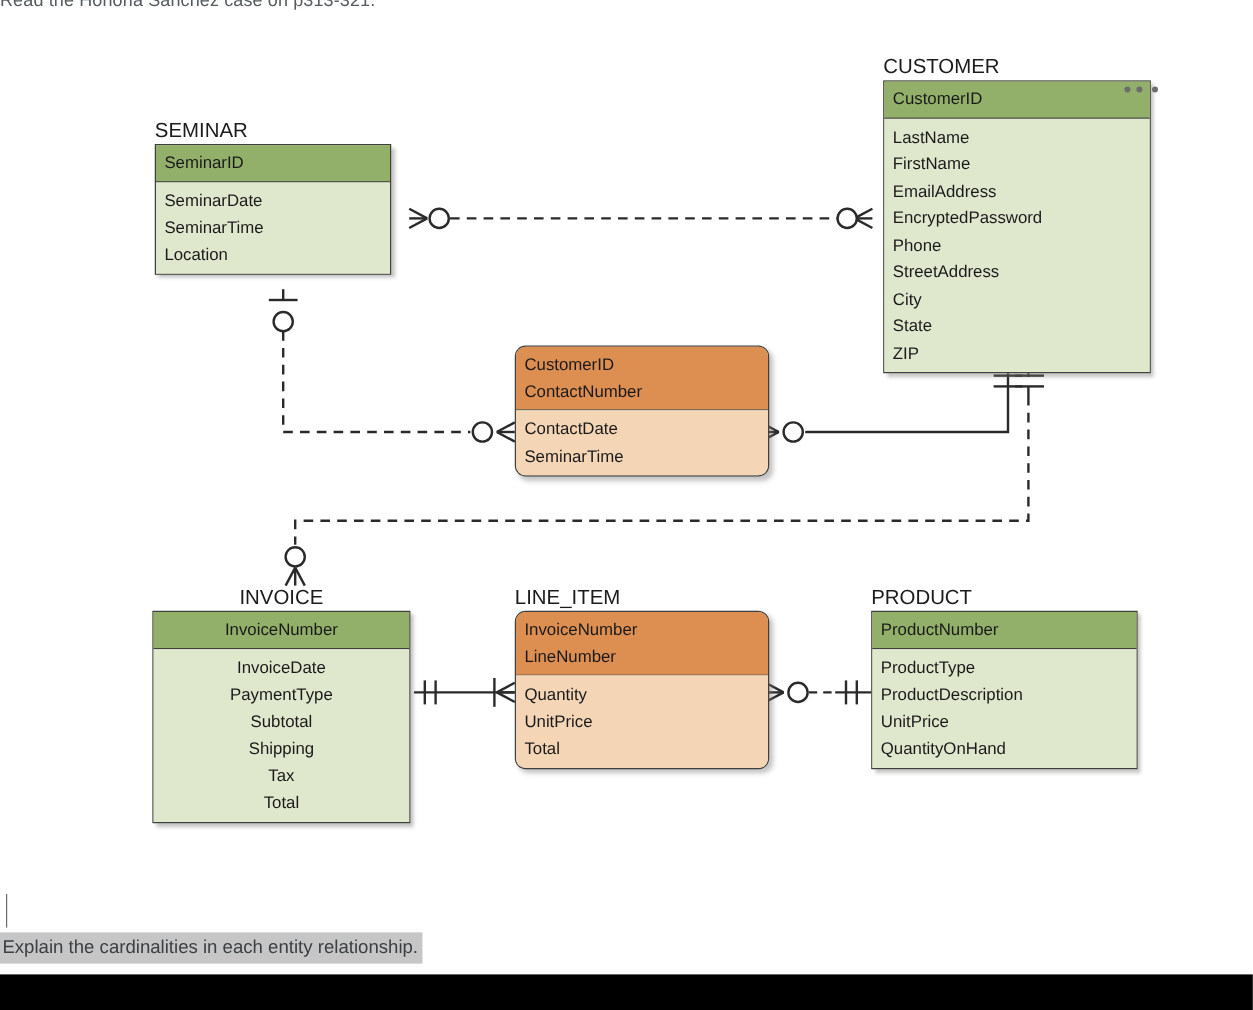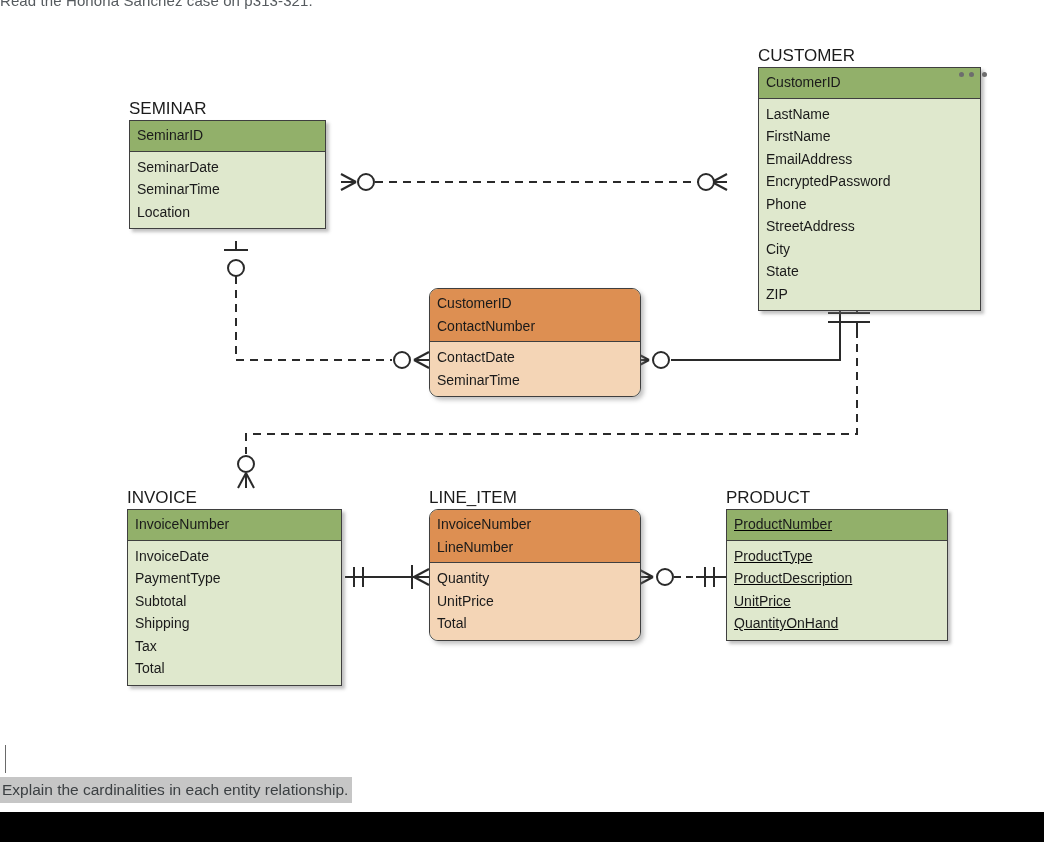--- a/index.html
+++ b/index.html
@@ -215,21 +215,21 @@
         <div class="field">SeminarID</div>
       </div>
       <div class="attr-section">
         <div class="field">SeminarDate</div>
         <div class="field">SeminarTime</div>
         <div class="field">Location</div>
       </div>
     </div>
   </div>
 
-  <div class="entity" style="left:758px; top:24px;">
+  <div class="entity" style="left:736px; top:24px;">
     <div class="entity-title">CUSTOMER</div>
     <div class="entity-box green" style="width:223px; position:relative;">
       <div class="key-section">
         <div class="field">CustomerID</div>
       </div>
       <div class="attr-section">
         <div class="field">LastName</div>
         <div class="field">FirstName</div>
         <div class="field">EmailAddress</div>
         <div class="field">EncryptedPassword</div>
@@ -251,21 +251,21 @@
         <div class="field">CustomerID</div>
         <div class="field">ContactNumber</div>
       </div>
       <div class="attr-section">
         <div class="field">ContactDate</div>
         <div class="field">SeminarTime</div>
       </div>
     </div>
   </div>
 
-  <div class="entity" style="left:127px; top:466px;">
+  <div class="entity" style="left:127px; top:466px;text-align:center;">
     <div class="entity-title">INVOICE</div>
     <div class="entity-box green" style="width:215px;">
       <div class="key-section">
         <div class="field">InvoiceNumber</div>
       </div>
       <div class="attr-section">
         <div class="field">InvoiceDate</div>
         <div class="field">PaymentType</div>
         <div class="field">Subtotal</div>
         <div class="field">Shipping</div>
@@ -285,21 +285,21 @@
       <div class="attr-section">
         <div class="field">Quantity</div>
         <div class="field">UnitPrice</div>
         <div class="field">Total</div>
       </div>
     </div>
   </div>
 
   <div class="entity" style="left:726px; top:466px;">
     <div class="entity-title">PRODUCT</div>
-    <div class="entity-box green" style="width:222px;text-decoration:underline;">
+    <div class="entity-box green" style="width:222px;">
       <div class="key-section">
         <div class="field">ProductNumber</div>
       </div>
       <div class="attr-section">
         <div class="field">ProductType</div>
         <div class="field">ProductDescription</div>
         <div class="field">UnitPrice</div>
         <div class="field">QuantityOnHand</div>
       </div>
     </div>

